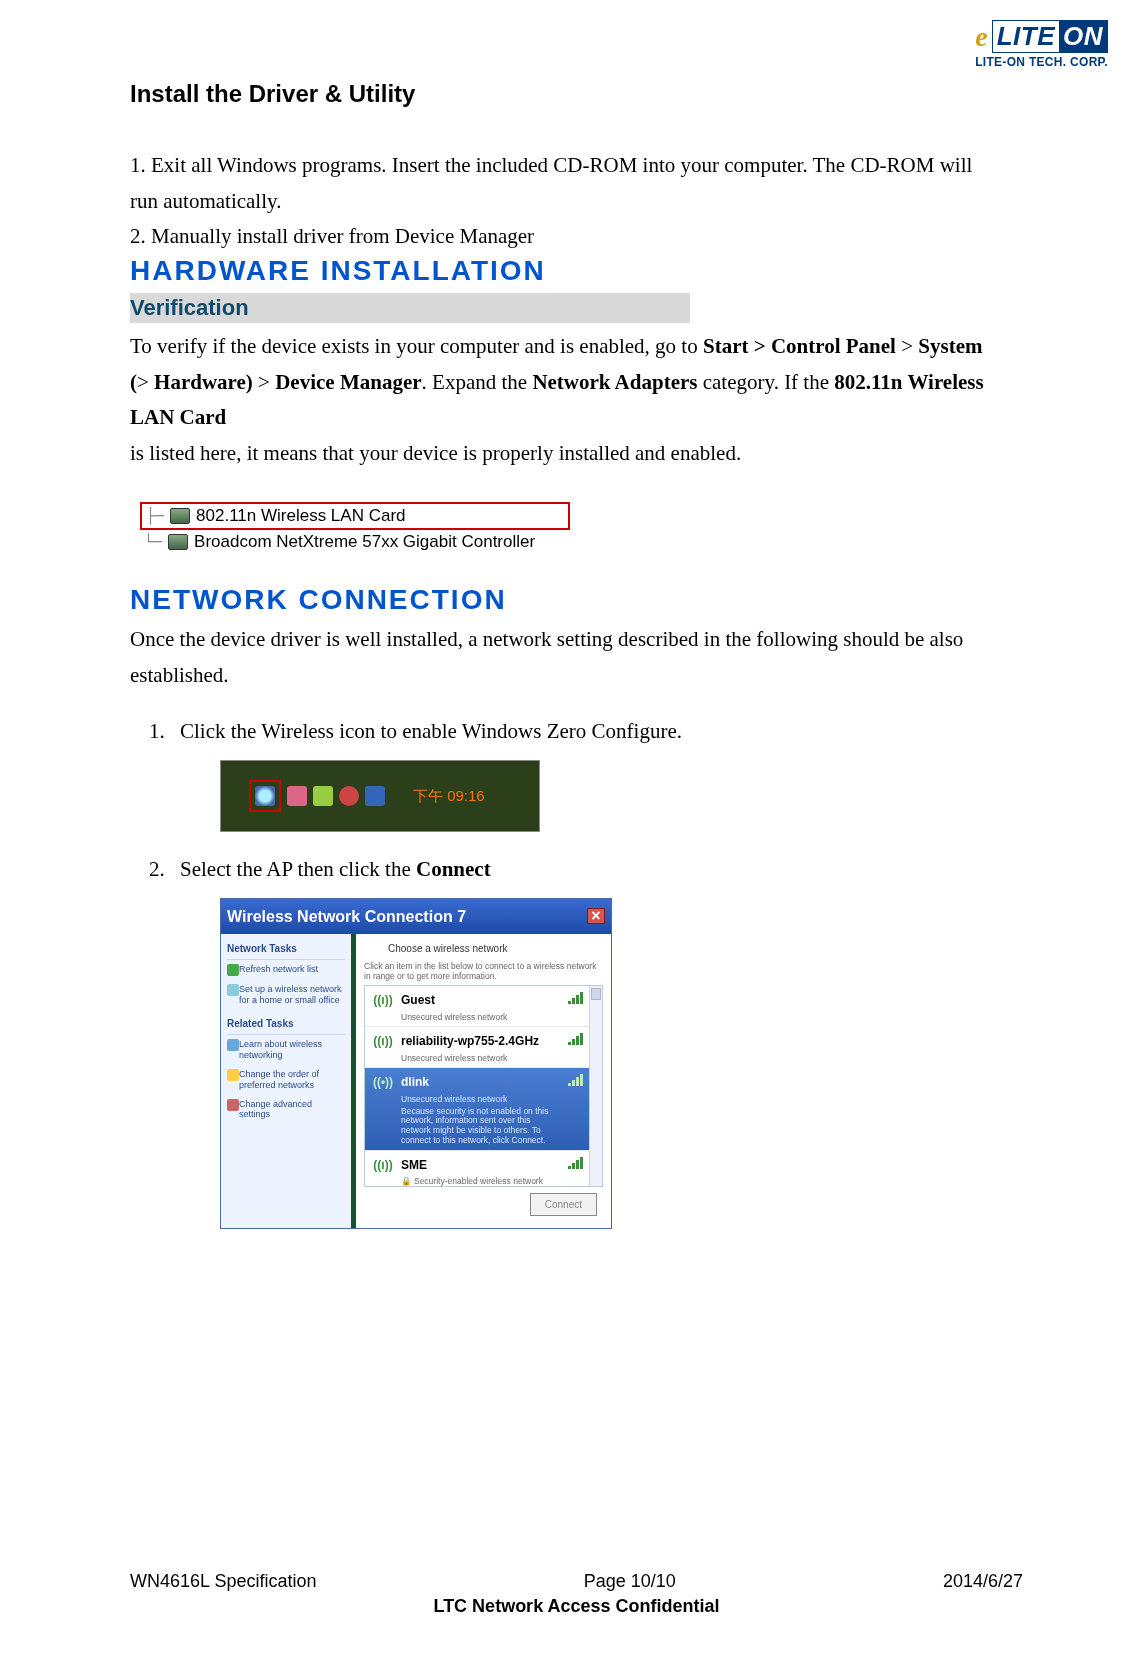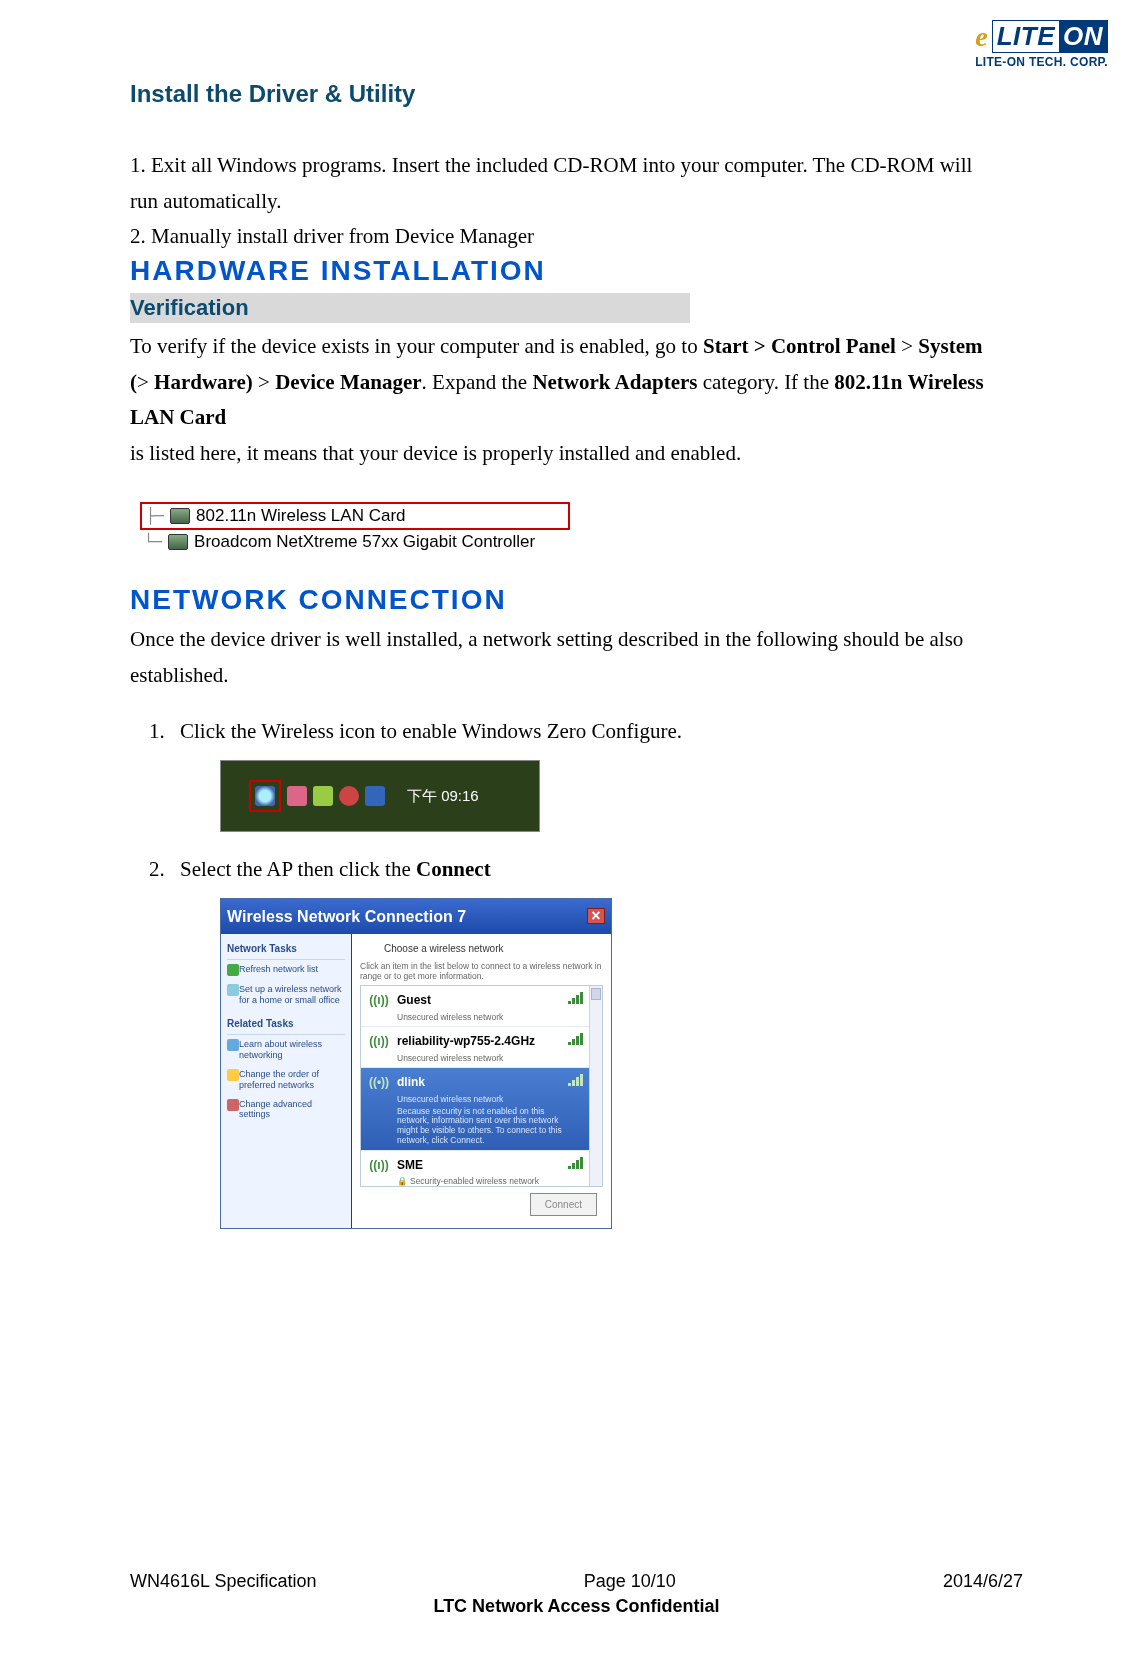--- a/index.html
+++ b/index.html
@@ -64,21 +64,21 @@
     font-weight: bold;
     font-size: 12px;
     margin-top: 2px;
     letter-spacing: 0.3px;
   }
   .section-title {
     font-family: Arial, sans-serif;
     font-weight: bold;
     font-size: 24px;
     margin-bottom: 40px;
-    color: #0c4a6e;
+    color: #000000;
   }
   .body-text {
     font-size: 21px;
     line-height: 1.7;
     color: #000;
   }
   .h1 {
     color: #0055cc;
     font-family: Arial, sans-serif;
     font-weight: bold;
@@ -151,24 +151,24 @@
     display: flex;
     align-items: center;
     justify-content: center;
   }
   .tb-ico {
     width: 20px; height: 20px;
     border-radius: 3px;
     display: inline-block;
   }
   .tb-clock {
-    color: #ffffff;
+    color: #f97316;
     font-family: "Microsoft JhengHei", Arial, sans-serif;
     font-size: 15px;
-    margin-left: 16px;
+    margin-left: 22px;
   }
   
   .wdlg {
     margin: 10px 0 0 40px;
     width: 390px;
     border: 1px solid #4a6aa5;
     font-family: Tahoma, Arial, sans-serif;
     font-size: 10px;
     background: #fff;
   }
@@ -188,21 +188,21 @@
     width: 16px; height: 14px;
     text-align: center;
     font-weight: bold;
     line-height: 14px;
     border: 1px solid #7a201c;
   }
   .wdlg-body { display: flex; }
   .wdlg-left {
     width: 118px;
     background: #eef4ff;
-    border-right: 1px solid #14532d;
+    border-right: 5px solid #14532d;
     padding: 4px 6px 10px 6px;
   }
   .wdlg-left-h {
     color: #2a4b8d;
     font-weight: bold;
     font-size: 10px;
     border-bottom: 1px solid #c8d6ef;
     padding: 2px 0;
     margin-bottom: 4px;
   }

